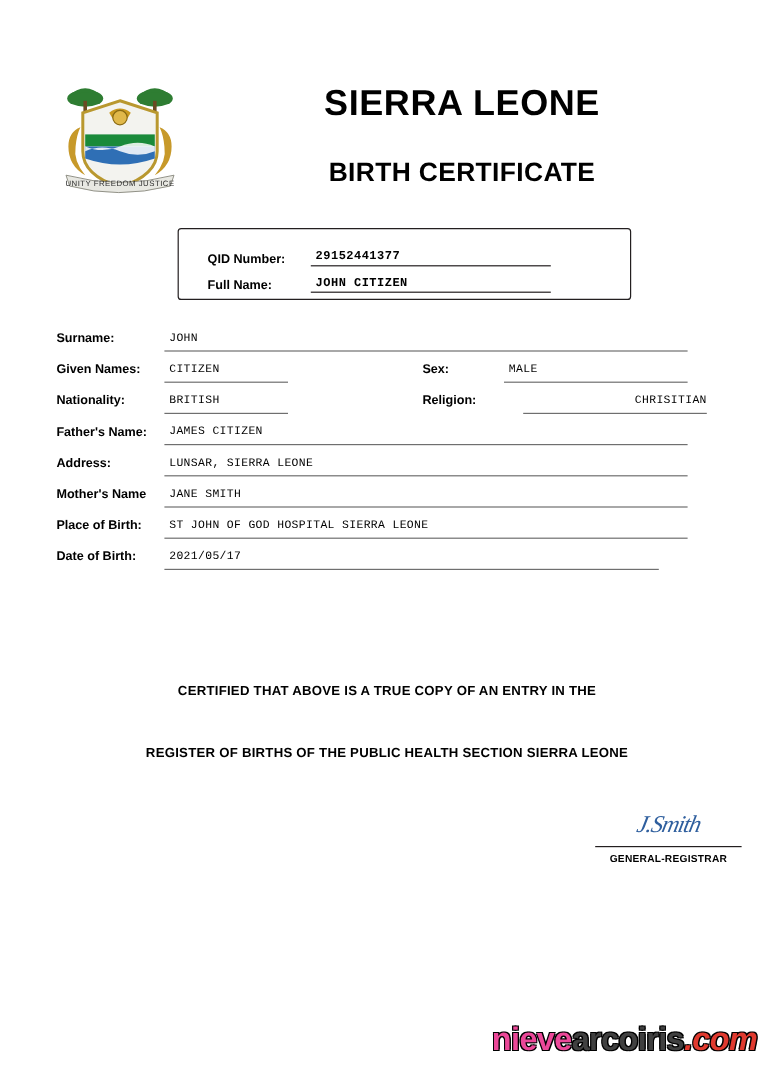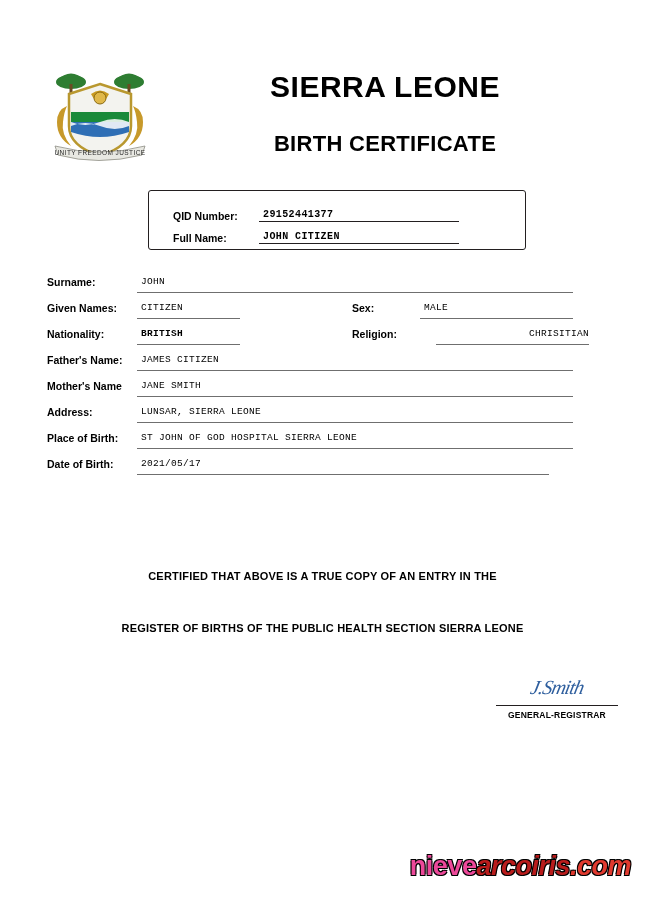--- a/index.html
+++ b/index.html
@@ -186,21 +186,21 @@
     position: absolute;
     right: 14px;
     bottom: 26px;
     font-size: 27px;
     font-weight: bold;
     font-family: "Liberation Sans", sans-serif;
     letter-spacing: -0.5px;
     white-space: nowrap;
   }
   .wm-a { color: #ec4899; text-shadow: -1px -1px 0 #000, 1px -1px 0 #000, -1px 1px 0 #000, 1px 1px 0 #000; }
-  .wm-b { color: #b91c1c; text-shadow: -1px -1px 0 #000, 1px -1px 0 #000, -1px 1px 0 #000, 1px 1px 0 #000; font-style: italic; }
+  .wm-b { color: #404040; text-shadow: -1px -1px 0 #000, 1px -1px 0 #000, -1px 1px 0 #000, 1px 1px 0 #000; }
   .wm-c { color: #e03a2f; text-shadow: -1px -1px 0 #000, 1px -1px 0 #000, -1px 1px 0 #000, 1px 1px 0 #000; font-style: italic; }
 </style>
 </head>
 <body>
 
 <div class="page">
 
   <div class="header">
 
     <div class="crest">
@@ -262,38 +262,38 @@
 
     <div class="frow">
       <span class="flabel lab-left">Given Names:</span>
       <span class="fvalue" style="left:137px; width:103px;">CITIZEN</span>
       <span class="flabel lab-mid">Sex:</span>
       <span class="fvalue" style="left:420px; width:153px;">MALE</span>
     </div>
 
     <div class="frow">
       <span class="flabel lab-left">Nationality:</span>
-      <span class="fvalue" style="left:137px; width:103px;font-weight:bold;">BRITISH</span>
+      <span class="fvalue" style="left:137px; width:103px;">BRITISH</span>
       <span class="flabel lab-mid">Religion:</span>
       <span class="fvalue" style="left:436px; width:153px;text-align:right;">CHRISITIAN</span>
     </div>
 
     <div class="frow">
       <span class="flabel lab-left">Father's Name:</span>
       <span class="fvalue" style="left:137px; width:436px;">JAMES CITIZEN</span>
     </div>
 
     <div class="frow">
+      <span class="flabel lab-left">Address:</span>
+      <span class="fvalue" style="left:137px; width:436px;">LUNSAR, SIERRA LEONE</span>
+    </div>
+
+    <div class="frow">
       <span class="flabel lab-left">Mother's Name</span>
       <span class="fvalue" style="left:137px; width:436px;">JANE SMITH</span>
-    </div>
-
-    <div class="frow">
-      <span class="flabel lab-left">Address:</span>
-      <span class="fvalue" style="left:137px; width:436px;">LUNSAR, SIERRA LEONE</span>
     </div>
 
     <div class="frow">
       <span class="flabel lab-left">Place of Birth:</span>
       <span class="fvalue" style="left:137px; width:436px;">ST JOHN OF GOD HOSPITAL SIERRA LEONE</span>
     </div>
 
     <div class="frow">
       <span class="flabel lab-left">Date of  Birth:</span>
       <span class="fvalue" style="left:137px; width:412px;">2021/05/17</span>

